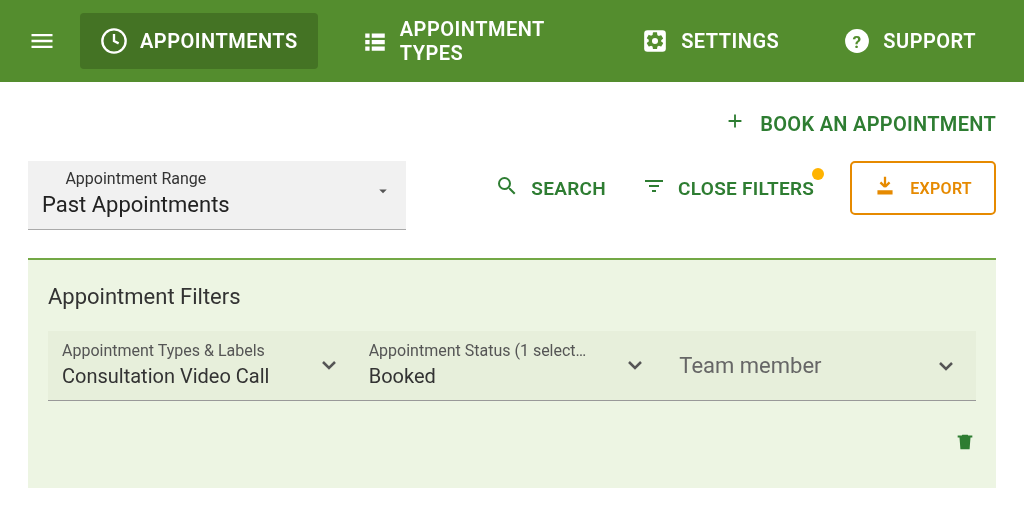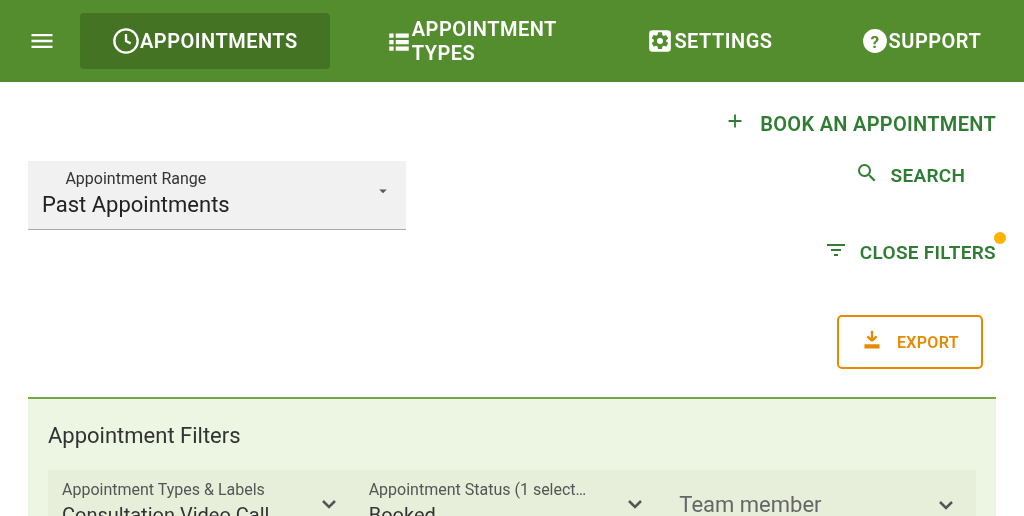--- a/index.html
+++ b/index.html
@@ -12,22 +12,22 @@
       display: flex;
       align-items: center;
       padding: 0 28px;
       gap: 24px;
       color: #fff;
     }
     .hamburger { cursor: pointer; display: flex; align-items: center; }
     .nav-item {
       display: flex;
       align-items: center;
-      gap: 0;
-      padding: 14px 32px;
+      gap: 12px;
+      padding: 14px 20px;
       cursor: pointer;
       font-size: 20px;
       font-weight: 600;
       letter-spacing: 0.5px;
       border-radius: 4px;
     }
     .nav-item.active { background: #447324; }
     .nav-icon { width: 28px; height: 28px; display: flex; align-items: center; justify-content: center; }
 
     
@@ -49,21 +49,21 @@
       width: 378px;
       padding: 8px 14px 12px 14px;
       border-bottom: 1px solid #aaa;
       display: flex; justify-content: space-between; align-items: center;
       cursor: pointer;
       text-align: center;
     }
     .range-select .texts .label { font-size: 16px; color: #333; margin-bottom: 4px; }
     .range-select .texts .value { font-size: 22px; color: #222; }
 
-    .actions { display: flex; align-items: center; gap: 48px; flex-direction: column; }
+    .actions { display: flex; align-items: center; gap: 36px; }
     .action-btn {
       display: flex; align-items: center; gap: 12px;
       color: #2e7d32; font-size: 19px; font-weight: 600; cursor: pointer;
       letter-spacing: 0.3px;
       position: relative;
     }
     .badge {
       position: absolute; top: -6px; right: -10px;
       width: 12px; height: 12px; border-radius: 50%;
       background: #ffb300;

